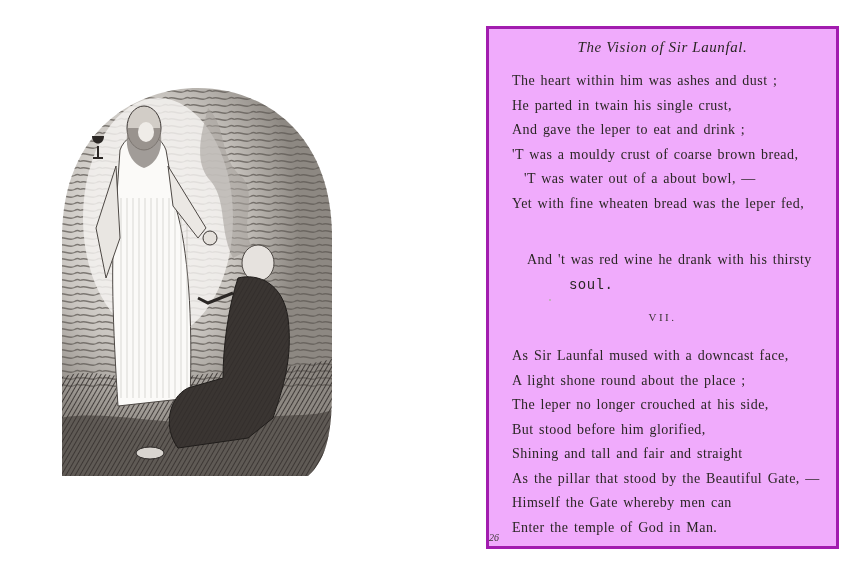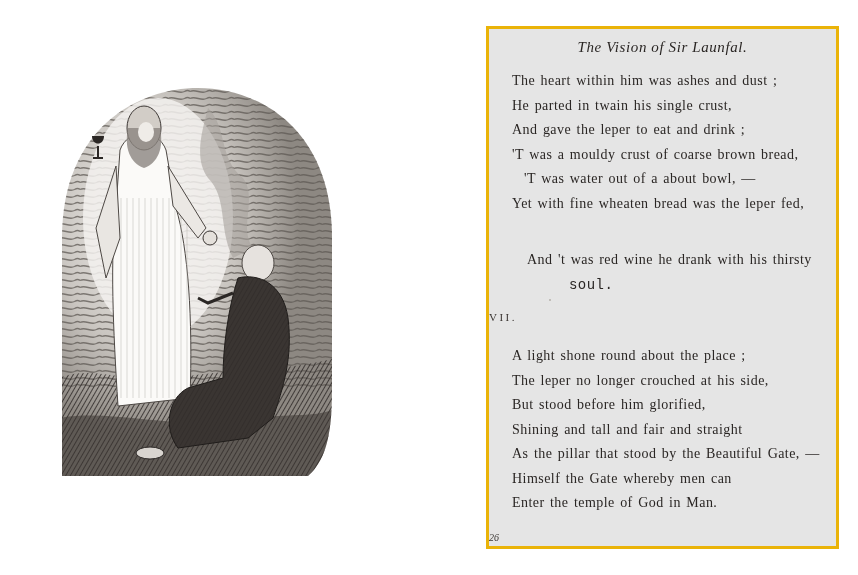--- a/index.html
+++ b/index.html
@@ -33,22 +33,22 @@
     .right-page {
       position: absolute;
       left: 429px; top: 0;
       width: 429px; height: 575px;
       background: #ffffff;
     }
     .frame {
       position: absolute;
       left: 57px; top: 26px;
       width: 347px; height: 517px;
-      border: 3px solid #eab308;
-      background: #e5e5e5;
+      border: 3px solid #a21caf;
+      background: #f0abfc;
     }
     .running-head {
       position: absolute;
       left: 0; right: 0; top: 10px;
       text-align: center;
       font-style: italic;
       font-size: 15px;
       letter-spacing: 0.6px;
       color: #2a2624;
     }
@@ -68,20 +68,21 @@
     .stanza .indent-1 { padding-left: 12px; }
     .stanza .indent-2 { padding-left: 15px; margin-top: 32px; }
     .stanza .indent-3 { padding-left: 57px; font-family: Liberation Mono, monospace; }
 
     .stanza-a { top: 40px; }
     .stanza-b { top: 315px; }
 
     .section-numeral {
       position: absolute;
       left: 0; right: 0; top: 282px;
+      text-align: center;
       font-size: 11px;
       letter-spacing: 2.5px;
       color: #3a3532;
     }
     .page-number {
       position: absolute;
       left: 0; right: 0; bottom: 3px;
       text-align: left;
       font-size: 10px;
       font-style: italic;
@@ -173,20 +174,21 @@
       <div class="line">Yet with fine wheaten bread was the leper fed,</div>
       <div class="line indent-2">And 't was red wine he drank with his thirsty</div>
       <div class="line indent-3">soul.</div>
     </div>
 
     <div class="speck" style="left:60px; top:270px;"></div>
 
     <div class="section-numeral">VII.</div>
 
     <div class="stanza stanza-b">
+      <div class="line">As Sir Launfal mused with a downcast face,</div>
       <div class="line">A light shone round about the place ;</div>
       <div class="line">The leper no longer crouched at his side,</div>
       <div class="line">But stood before him glorified,</div>
       <div class="line">Shining and tall and fair and straight</div>
       <div class="line">As the pillar that stood by the Beautiful Gate, —</div>
       <div class="line">Himself the Gate whereby men can</div>
       <div class="line">Enter the temple of God in Man.</div>
     </div>
 
     <div class="page-number">26</div>

